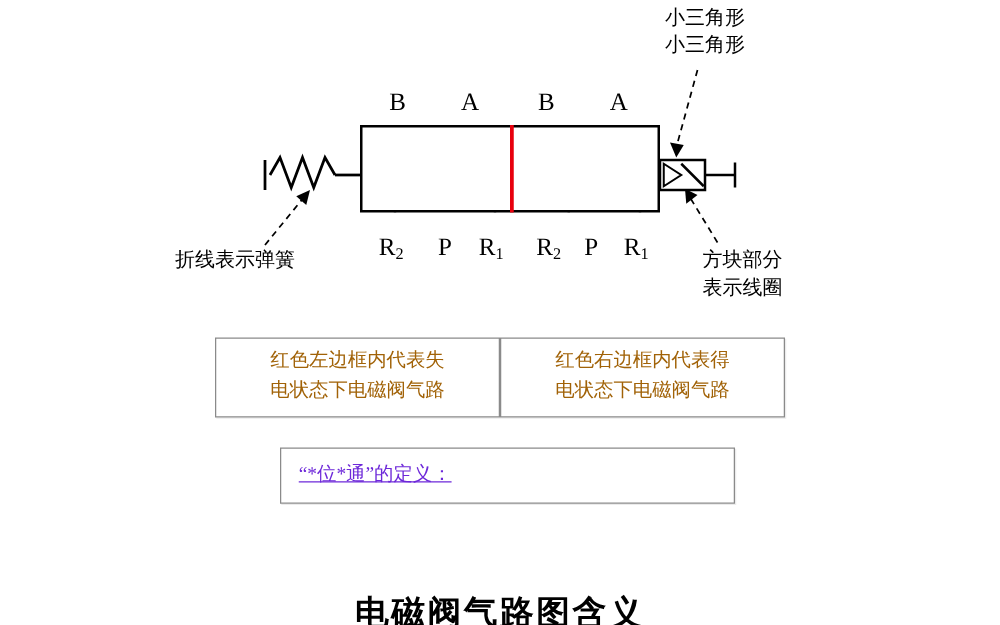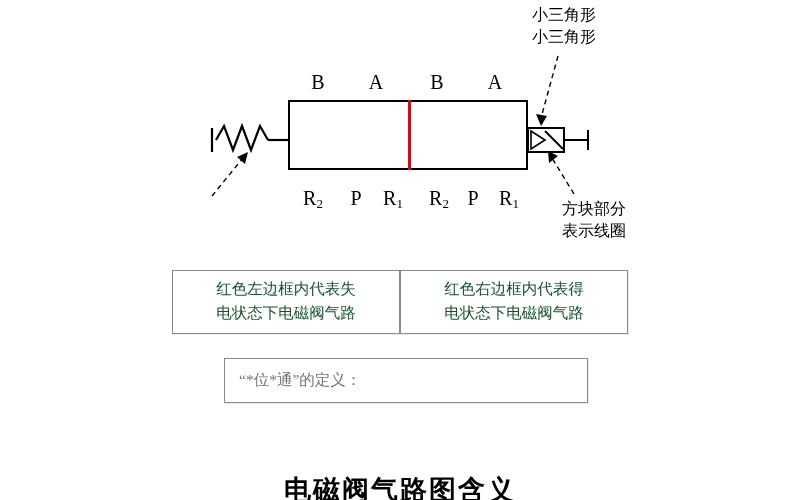--- a/index.html
+++ b/index.html
@@ -80,43 +80,44 @@
   }
 
   
   .callout {
     box-sizing: border-box;
     border: 1px solid #8a8a8a;
     background: #ffffff;
     font-family: "Liberation Serif", serif;
     font-size: 15.5px;
     line-height: 24px;
-    color: #14532d;
+    color: #a16207;
     text-align: center;
     padding: 6px 10px 8px 10px;
     box-shadow: 1px 1px 0 rgba(0,0,0,0.08);
   }
   #callout-left {
     left: 172px;
     top: 270px;
     width: 228px;
   }
   #callout-right {
     left: 400px;
     top: 270px;
     width: 228px;
   }
   #callout-def {
     left: 224px;
     top: 358px;
     width: 364px;
-    color: #737373;
+    color: #6d28d9;
     text-align: left;
     padding: 8px 12px 10px 14px;
     line-height: 25px;
+    text-decoration: underline;
   }
   #callout-def .def-line1 { text-align: left; }
 
   
   #bottom-title {
     left: 0;
     top: 472px;
     width: 800px;
     text-align: center;
     font-family: "Liberation Serif", serif;
@@ -131,20 +132,23 @@
 </head>
 <body>
 
 <div id="stage">
 
   <div class="abs anno anno-top">
     <div>小三角形</div>
     <div>小三角形</div>
   </div>
 
+  <div class="abs anno anno-left">
+    <div>折线表示弹簧</div>
+  </div>
 
   <div class="abs anno anno-right">
     <div>方块部分</div>
     <div>表示线圈</div>
   </div>
 
   <svg class="abs" style="left:0; top:0;" width="800" height="500">
 
     <g stroke="#000" stroke-width="1.4" fill="none" stroke-dasharray="5,4">
       <line x1="558" y1="56" x2="541" y2="118"></line>

